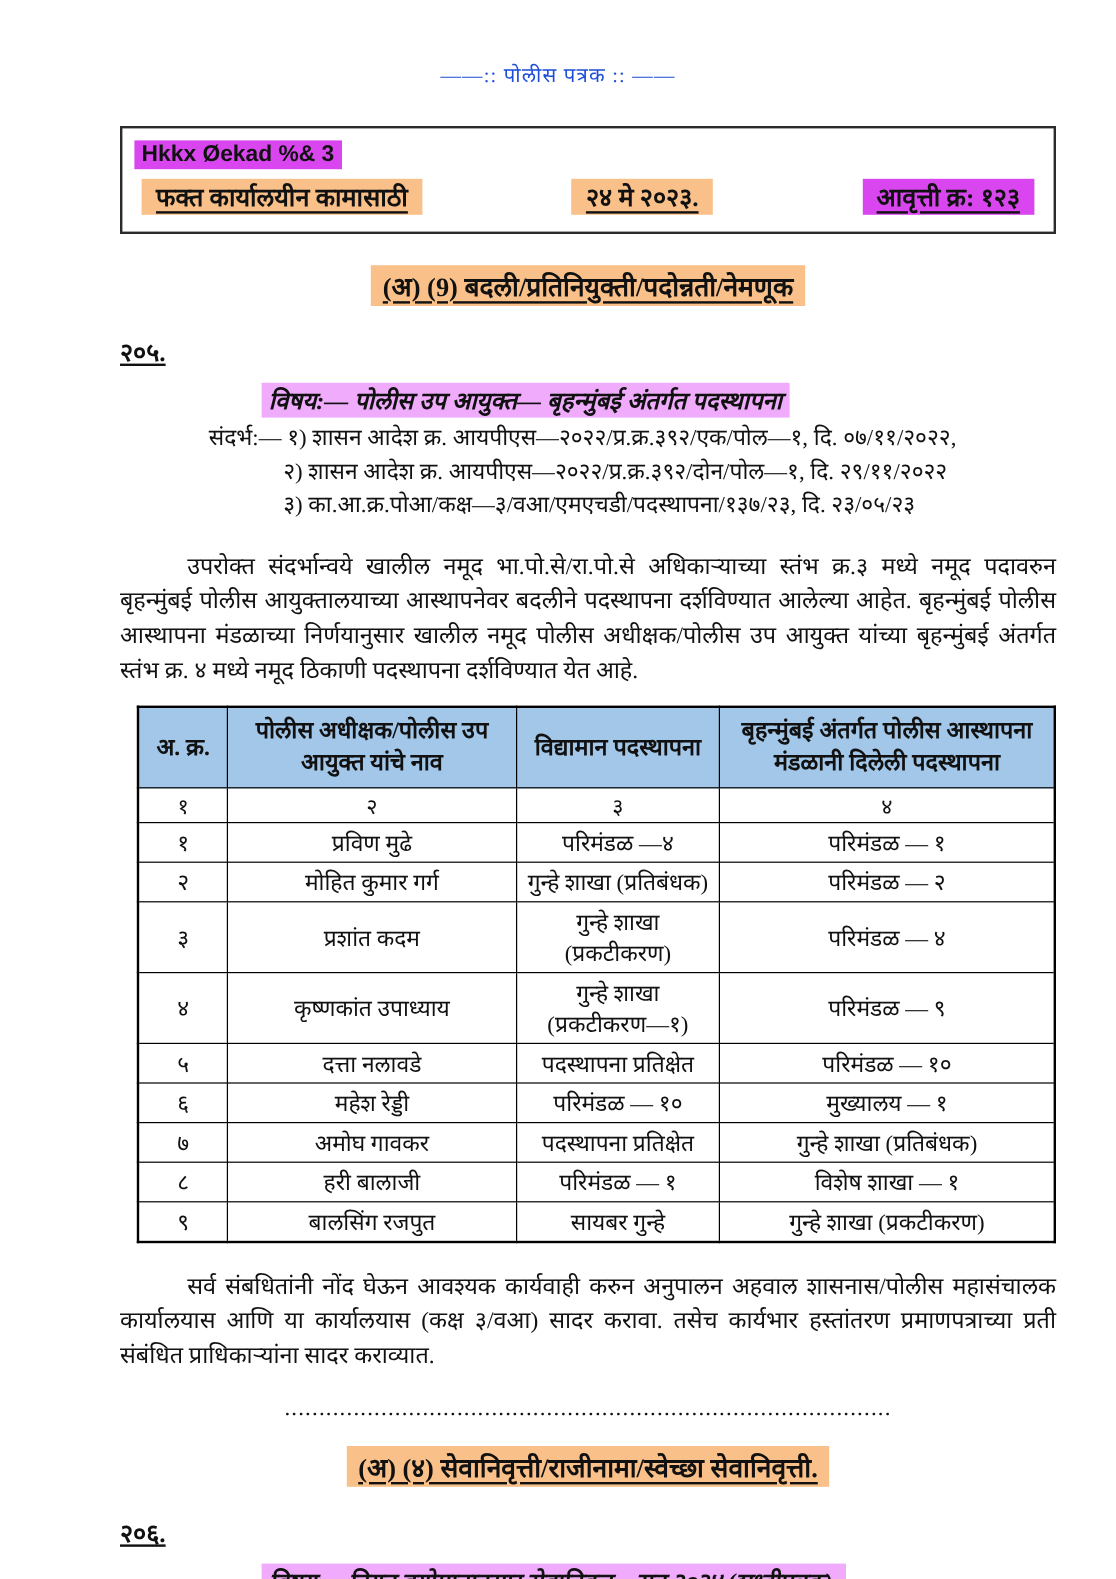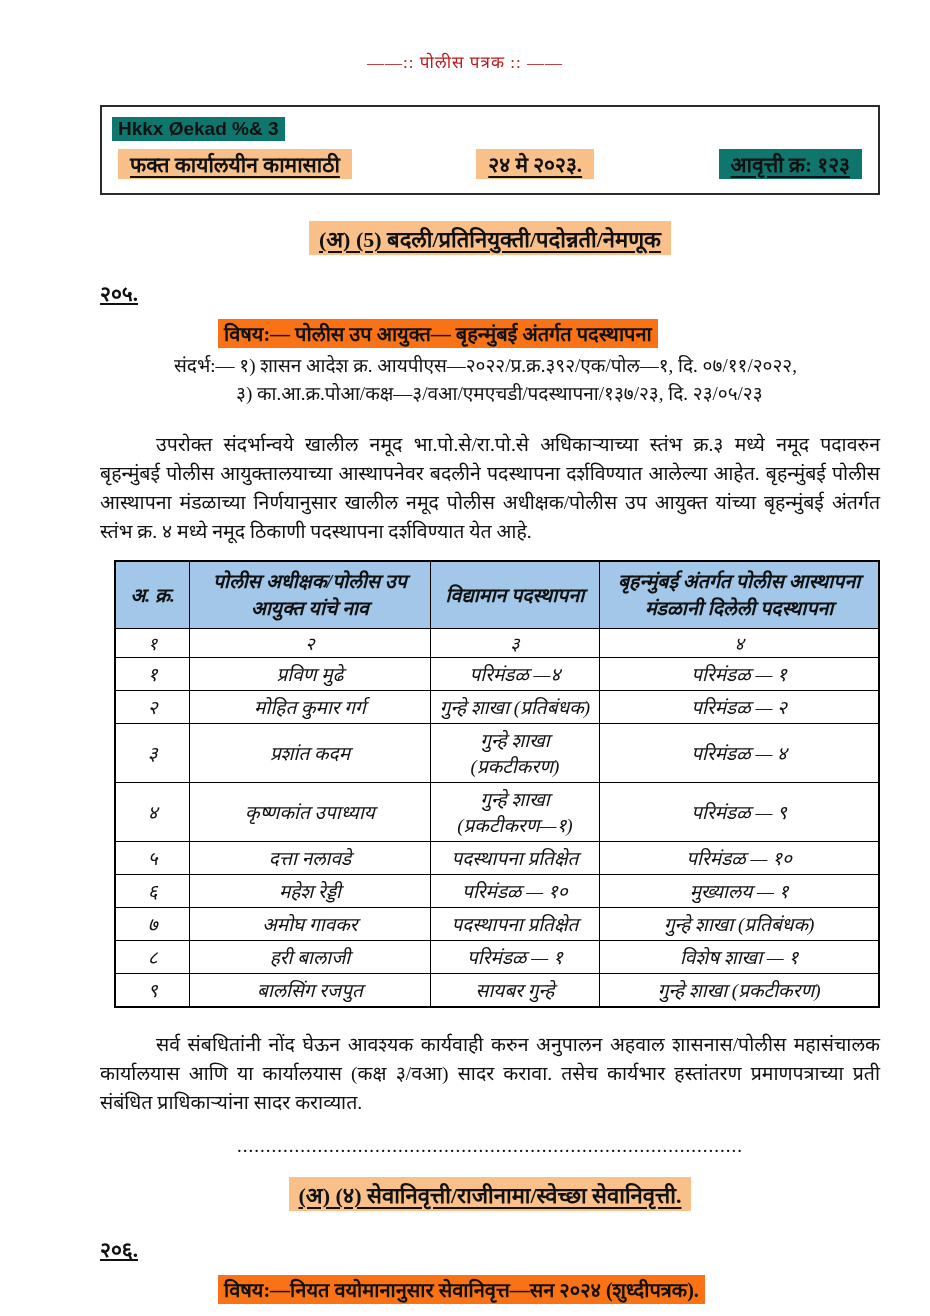--- a/index.html
+++ b/index.html
@@ -10,35 +10,35 @@
     width: 930px;
     height: 1316px;
     margin: 0 auto;
     background: #ffffff;
     overflow: hidden;
   }
   .doc-title {
     text-align: center;
     margin-top: 50px;
     font-size: 17px;
-    color: #b91c1c;
+    color: #1d4ed8;
     letter-spacing: 1px;
   }
   .content { margin-left: 100px; margin-right: 50px; }
 
   
   .header-box {
     margin-top: 32px;
     border: 2px solid #2b2b2b;
     width: 780px;
     padding: 10px 8px 14px 8px;
   }
-  .hl-cyan   { background: #0f766e; }
+  .hl-cyan   { background: #d946ef; }
   .hl-orange { background: #f9c189; }
-  .hl-yellow { background: #f97316; }
+  .hl-yellow { background: #f0abfc; font-style: italic; }
   .u { text-decoration: underline; text-decoration-thickness: 1.5px; text-underline-offset: 4px; }
 
   .part-number {
     display: inline-block;
     font-family: "Liberation Sans", "DejaVu Sans", sans-serif;
     font-weight: bold;
     font-size: 19px;
     padding: 1px 6px;
     margin-left: 2px;
   }
@@ -80,21 +80,20 @@
     text-indent: 56px;
   }
 
   
   table.postings {
     margin-top: 14px;
     margin-left: 14px;
     border-collapse: collapse;
     width: 766px;
     font-size: 19px;
-    font-style: italic;
   }
   table.postings th, table.postings td {
     border: 1px solid #000;
     text-align: center;
     vertical-align: middle;
     padding: 3px 4px;
     white-space: pre-line;
   }
   table.postings { border: 2px solid #000; }
   table.postings thead th.colhead {
@@ -127,33 +126,34 @@
     <div class="header-box">
       <span class="part-number hl-cyan">Hkkx Øekad %&amp; 3</span>
       <div class="header-row">
         <span class="cell hl-orange u">फक्त कार्यालयीन कामासाठी</span>
         <span class="cell hl-orange u">२४ मे २०२३.</span>
         <span class="cell hl-cyan u">आवृत्ती क्र: १२३</span>
       </div>
     </div>
 
     <div class="center-heading mt-a3">
-      <span class="heading-span hl-orange u">(अ) (5) बदली/प्रतिनियुक्ती/पदोन्नती/नेमणूक</span>
+      <span class="heading-span hl-orange u">(अ) (9) बदली/प्रतिनियुक्ती/पदोन्नती/नेमणूक</span>
     </div>
 
     <div class="item-line">
       <span class="item-number">२०५.</span>
     </div>
 
     <div class="subject-line">
       <span class="subject-span hl-yellow">विषय:— पोलीस उप आयुक्त— बृहन्मुंबई अंतर्गत पदस्थापना</span>
     </div>
 
     <div class="ref-block">
       <div><span>संदर्भ:—</span> <span>१) शासन आदेश क्र. आयपीएस—२०२२/प्र.क्र.३९२/एक/पोल—१, दि. ०७/११/२०२२,</span></div>
+      <div class="ref-cont">२) शासन आदेश क्र. आयपीएस—२०२२/प्र.क्र.३९२/दोन/पोल—१, दि. २९/११/२०२२</div>
       <div class="ref-cont">३) का.आ.क्र.पोआ/कक्ष—३/वआ/एमएचडी/पदस्थापना/१३७/२३, दि. २३/०५/२३</div>
     </div>
 
     <p class="para">उपरोक्त संदर्भान्वये खालील नमूद भा.पो.से/रा.पो.से अधिकाऱ्याच्या स्तंभ क्र.३ मध्ये नमूद पदावरुन बृहन्मुंबई पोलीस आयुक्तालयाच्या आस्थापनेवर बदलीने पदस्थापना दर्शविण्यात आलेल्या आहेत. बृहन्मुंबई पोलीस आस्थापना मंडळाच्या निर्णयानुसार खालील नमूद पोलीस अधीक्षक/पोलीस उप आयुक्त यांच्या बृहन्मुंबई अंतर्गत स्तंभ क्र. ४ मध्ये नमूद ठिकाणी पदस्थापना दर्शविण्यात येत आहे.</p>
 
     <table class="postings">
       <colgroup>
         <col style="width:75px">
           <col style="width:241px">
           <col style="width:170px">

